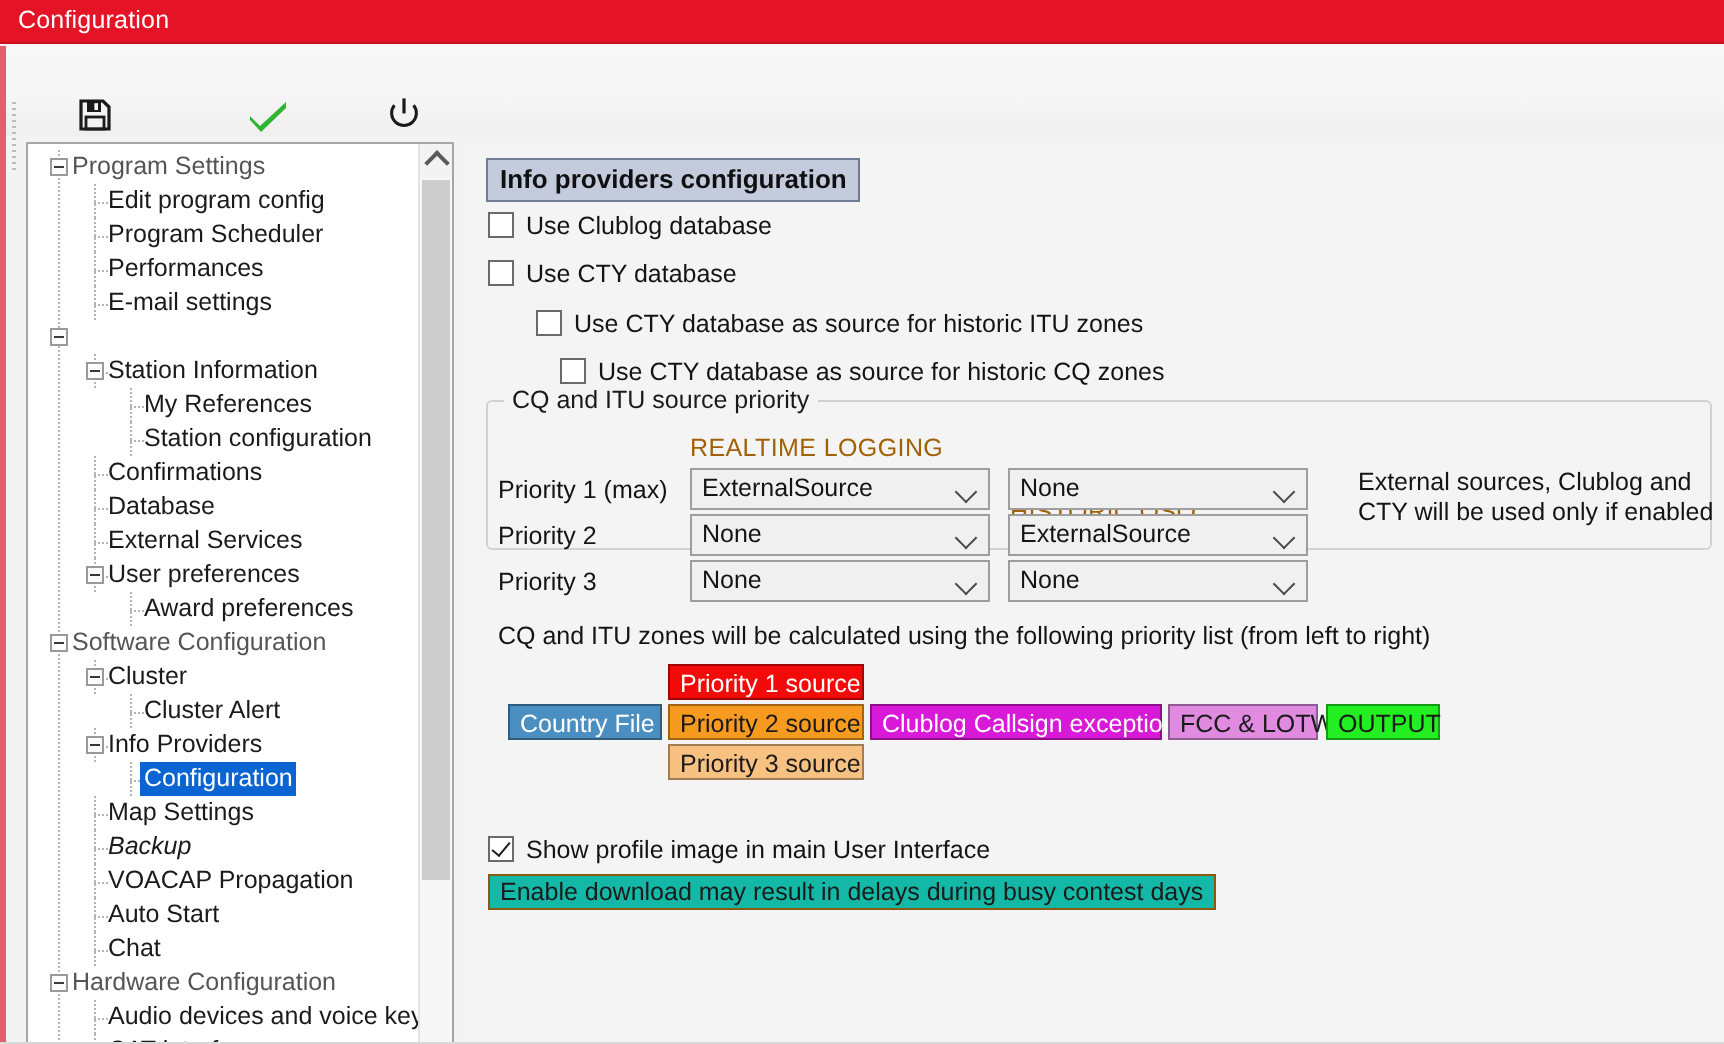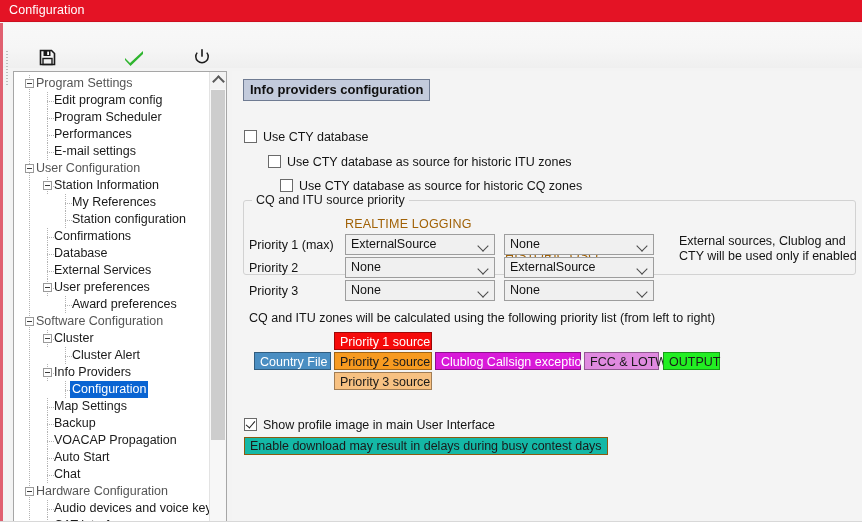--- a/index.html
+++ b/index.html
@@ -352,21 +352,20 @@
         <div class="vguide" style="left: 33px; top: 37px; height: 17px;"></div>
         <div class="hguide" style="left: 33px; top: 46px; width: 8px;"></div>
         <div class="tnode" style="left: 38px; top: 37px;"><span class="tlabeltxt">Program Scheduler</span></div>
         <div class="vguide" style="left: 33px; top: 54px; height: 17px;"></div>
         <div class="hguide" style="left: 33px; top: 63px; width: 8px;"></div>
         <div class="tnode" style="left: 38px; top: 54px;"><span class="tlabeltxt">Performances</span></div>
         <div class="vguide" style="left: 33px; top: 71px; height: 17px;"></div>
         <div class="hguide" style="left: 33px; top: 80px; width: 8px;"></div>
         <div class="tnode" style="left: 38px; top: 71px;"><span class="tlabeltxt">E-mail settings</span></div>
         <div class="expander" style="left: 11px; top: 92px;"></div>
-        <div class="tnode grey" style="left: 20px; top: 88px;"><span class="tlabeltxt">User Configuration</span></div>
         <div class="vguide" style="left: 33px; top: 105px; height: 17px;"></div>
         <div class="hguide" style="left: 33px; top: 114px; width: 8px;"></div>
         <div class="expander" style="left: 29px; top: 109px;"></div>
         <div class="tnode" style="left: 38px; top: 105px;"><span class="tlabeltxt">Station Information</span></div>
         <div class="vguide" style="left: 51px; top: 122px; height: 17px;"></div>
         <div class="hguide" style="left: 51px; top: 131px; width: 8px;"></div>
         <div class="tnode" style="left: 56px; top: 122px;"><span class="tlabeltxt">My References</span></div>
         <div class="vguide" style="left: 51px; top: 139px; height: 17px;"></div>
         <div class="hguide" style="left: 51px; top: 148px; width: 8px;"></div>
         <div class="tnode" style="left: 56px; top: 139px;"><span class="tlabeltxt">Station configuration</span></div>
@@ -400,21 +399,21 @@
         <div class="expander" style="left: 29px; top: 296px;"></div>
         <div class="tnode" style="left: 38px; top: 292px;"><span class="tlabeltxt">Info Providers</span></div>
         <div class="vguide" style="left: 51px; top: 309px; height: 17px;"></div>
         <div class="hguide" style="left: 51px; top: 318px; width: 8px;"></div>
         <div class="tnode sel" style="left: 56px; top: 309px;"><span class="tlabeltxt">Configuration</span></div>
         <div class="vguide" style="left: 33px; top: 326px; height: 17px;"></div>
         <div class="hguide" style="left: 33px; top: 335px; width: 8px;"></div>
         <div class="tnode" style="left: 38px; top: 326px;"><span class="tlabeltxt">Map Settings</span></div>
         <div class="vguide" style="left: 33px; top: 343px; height: 17px;"></div>
         <div class="hguide" style="left: 33px; top: 352px; width: 8px;"></div>
-        <div class="tnode" style="left: 38px; top: 343px;"><span class="tlabeltxt">Backup</span></div>
+        <div class="tnode" style="left: 38px; top: 343px; font-style: italic;"><span class="tlabeltxt">Backup</span></div>
         <div class="vguide" style="left: 33px; top: 360px; height: 17px;"></div>
         <div class="hguide" style="left: 33px; top: 369px; width: 8px;"></div>
         <div class="tnode" style="left: 38px; top: 360px;"><span class="tlabeltxt">VOACAP Propagation</span></div>
         <div class="vguide" style="left: 33px; top: 377px; height: 17px;"></div>
         <div class="hguide" style="left: 33px; top: 386px; width: 8px;"></div>
         <div class="tnode" style="left: 38px; top: 377px;"><span class="tlabeltxt">Auto Start</span></div>
         <div class="vguide" style="left: 33px; top: 394px; height: 17px;"></div>
         <div class="hguide" style="left: 33px; top: 403px; width: 8px;"></div>
         <div class="tnode" style="left: 38px; top: 394px;"><span class="tlabeltxt">Chat</span></div>
         <div class="expander" style="left: 11px; top: 415px;"></div>
@@ -431,20 +430,23 @@
         <span class="chev"></span>
       </div>
       <div class="thumb"></div>
     </div>
   </div>
 
   <div class="mainpanel">
 
     <div class="section-header">Info providers configuration</div>
 
+    <div class="cbrow" style="left:12px; top:35px;">
+      <span class="cbox"></span><span>Use Clublog database</span>
+    </div>
     <div class="cbrow" style="left:12px; top:59px;">
       <span class="cbox"></span><span>Use CTY database</span>
     </div>
     <div class="cbrow" style="left:36px; top:84px;">
       <span class="cbox"></span><span>Use CTY database as source for historic ITU zones</span>
     </div>
     <div class="cbrow" style="left:36px; top:108px;padding-left:12px;">
       <span class="cbox"></span><span>Use CTY database as source for historic CQ zones</span>
     </div>
 

